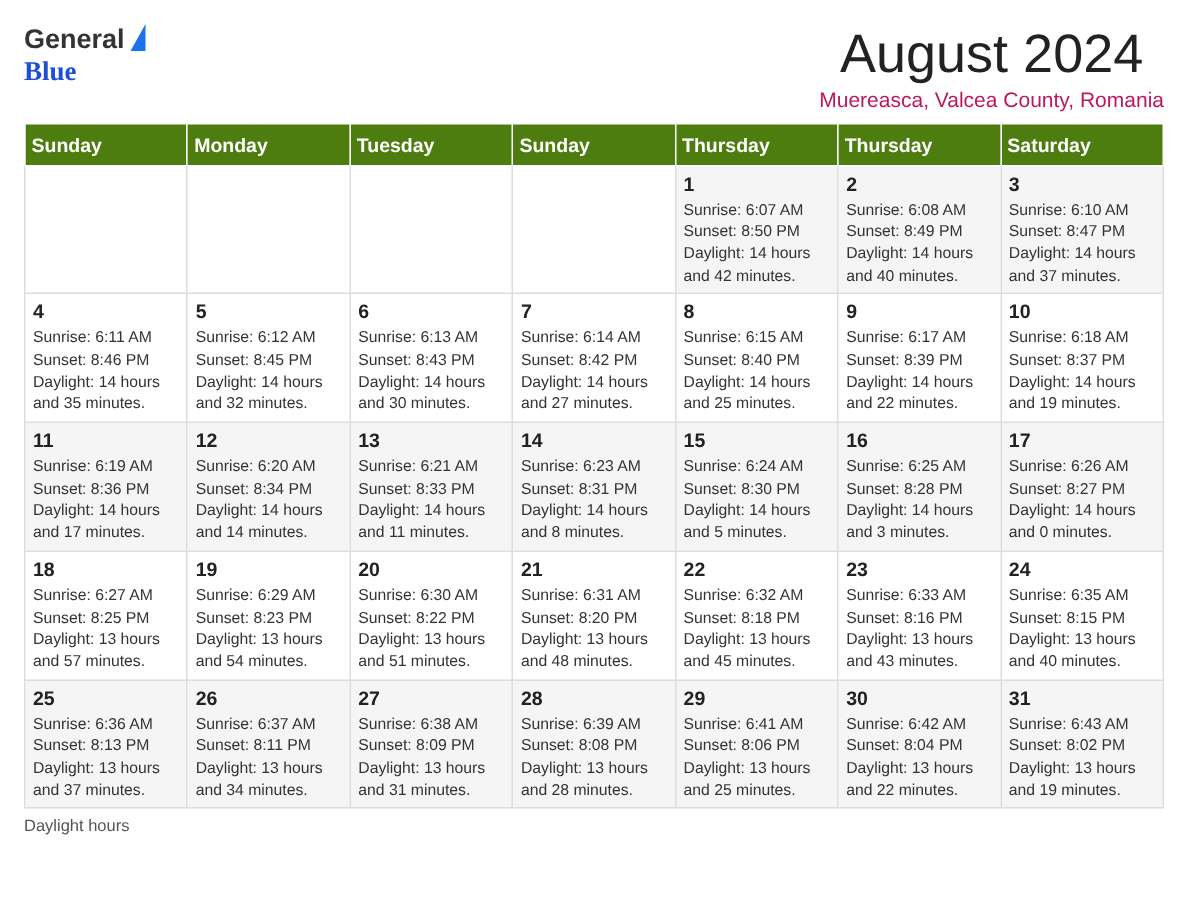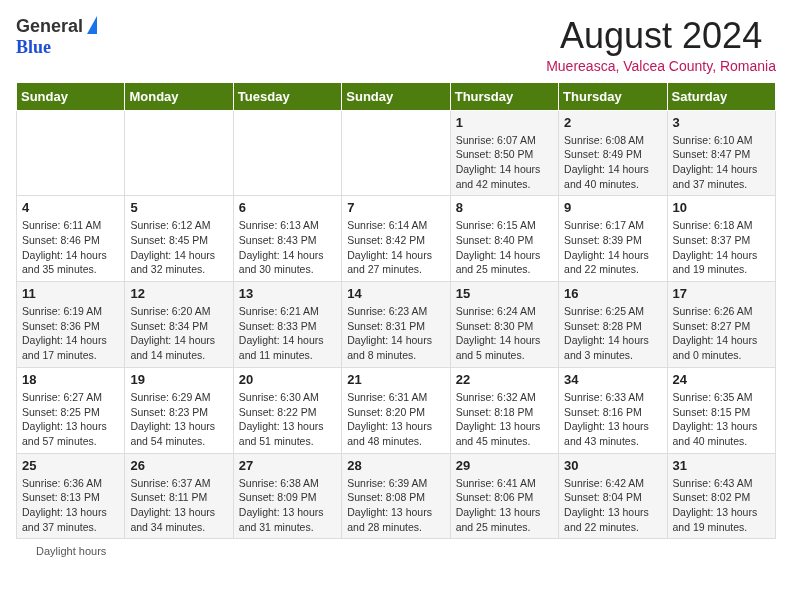--- a/index.html
+++ b/index.html
@@ -99,21 +99,20 @@
       color: #333;
       line-height: 1.4;
     }
     .empty-cell {
       background: #fff !important;
     }
     .footer {
       margin-top: 6px;
       font-size: 11px;
       color: #555;
-      margin-left: 20px;
     }
   </style>
 </head>
 <body>
 
 <div class="header">
   <div class="logo">
     <div class="logo-text">
       <span class="logo-general">General</span>
       <div class="logo-triangle"></div>
@@ -232,21 +231,21 @@
         </td>
         <td>
           <span class="day-number">21</span>
           <div class="day-info">Sunrise: 6:31 AM<br>Sunset: 8:20 PM<br>Daylight: 13 hours and 48 minutes.</div>
         </td>
         <td>
           <span class="day-number">22</span>
           <div class="day-info">Sunrise: 6:32 AM<br>Sunset: 8:18 PM<br>Daylight: 13 hours and 45 minutes.</div>
         </td>
         <td>
-          <span class="day-number">34</span>
+          <span class="day-number">23</span>
           <div class="day-info">Sunrise: 6:33 AM<br>Sunset: 8:16 PM<br>Daylight: 13 hours and 43 minutes.</div>
         </td>
         <td>
           <span class="day-number">24</span>
           <div class="day-info">Sunrise: 6:35 AM<br>Sunset: 8:15 PM<br>Daylight: 13 hours and 40 minutes.</div>
         </td>
       </tr>
       <tr>
         <td>
           <span class="day-number">25</span>

